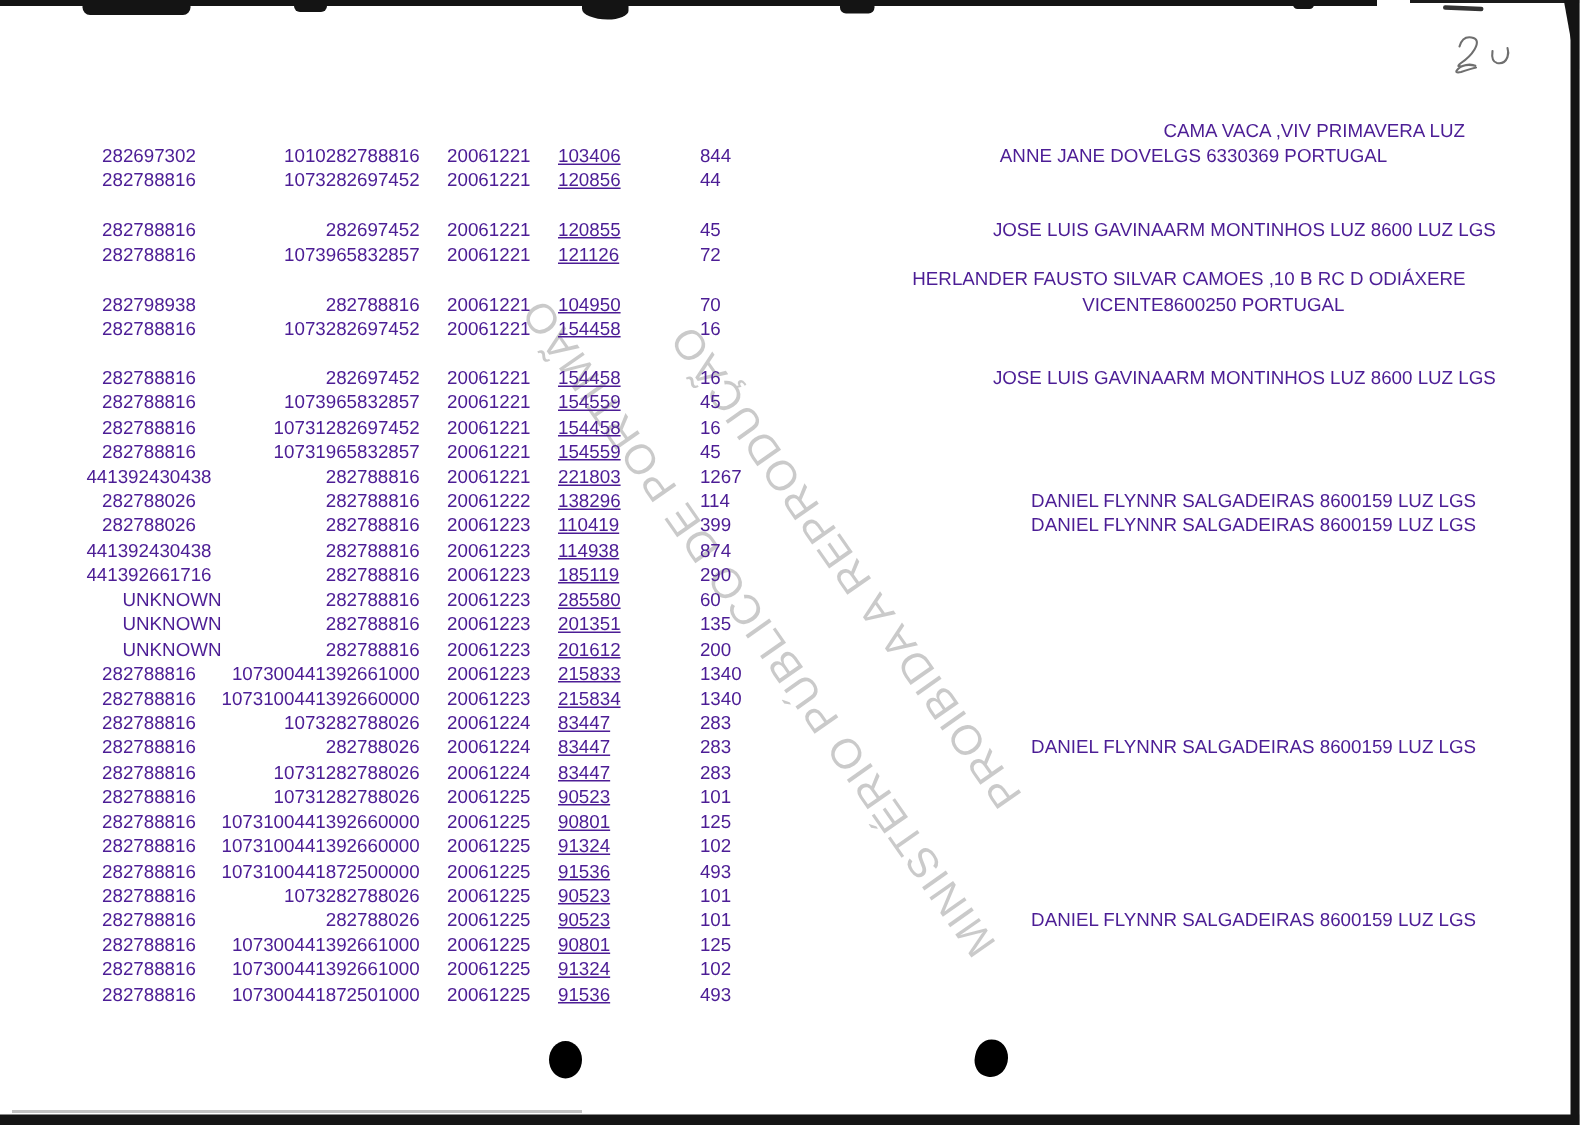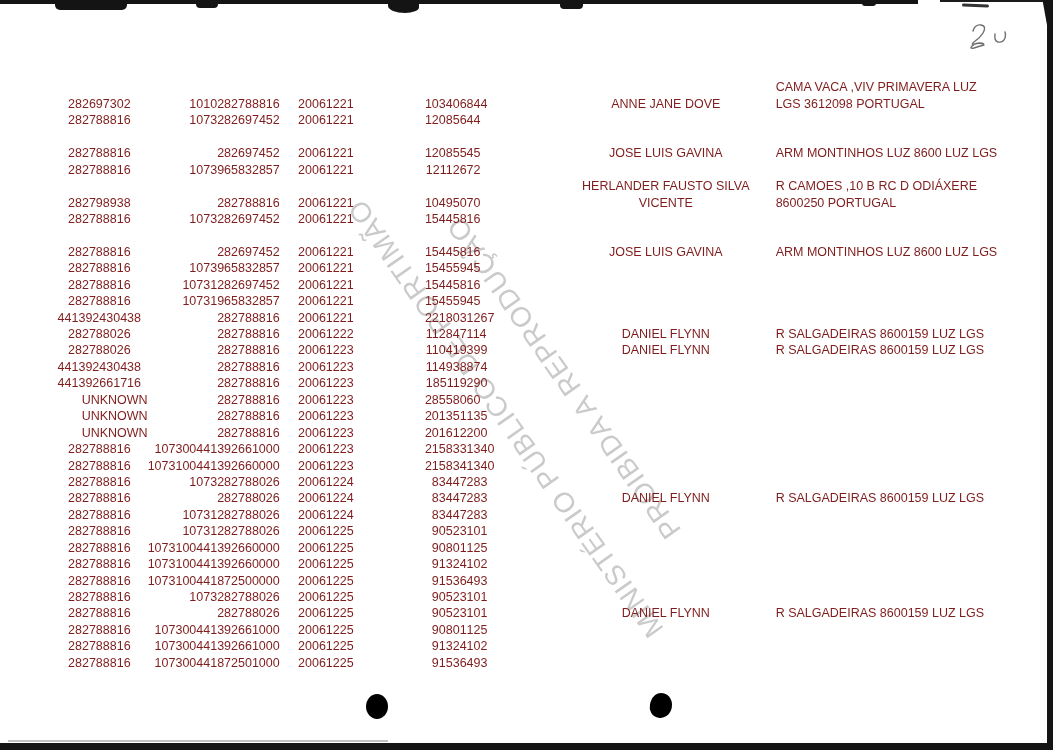--- a/index.html
+++ b/index.html
@@ -36,32 +36,32 @@
     font-size:28px;line-height:2.55;letter-spacing:1px;
     white-space:nowrap;text-align:center;
     pointer-events:none;user-select:none;
   }
   
   .handwrite{position:absolute;left:965px;top:18px;}
   
   .records{
     position:absolute;left:15px;top:78px;
     border-collapse:collapse;table-layout:fixed;
-    font-size:12.5px;color:#7f1d1d;margin-left:36px;
+    font-size:12.5px;color:#4c1d95;margin-left:36px;
   }
   .records td{
     height:16.45px;padding:0;overflow:visible;white-space:nowrap;
     vertical-align:bottom;line-height:14px;
   }
   .c0{width:98px;text-align:center;}
   .c1{width:132px;text-align:right;}
   .c2{width:96px;text-align:center;}
-  .c3{width:100px;text-align:right;}
+  .c3{width:100px;text-decoration:underline;}
   .c4{width:89px;text-align:left;}
-  .c5{width:225px;text-align:center;padding-left:6px !important;}
+  .c5{width:225px;text-align:right;padding-left:6px !important;}
   .c6{width:283px;text-align:left;}
   .unknown-left{text-align:right;}
 </style>
 </head>
 <body>
 
 <div class="page">
 
   <div class="art top-line"></div>
   <div class="art top-line2"></div>
@@ -100,21 +100,21 @@
           <td class="c5"></td>
           <td class="c6">CAMA VACA ,VIV PRIMAVERA LUZ</td>
         </tr>
         <tr>
           <td class="c0">282697302</td>
           <td class="c1">1010282788816</td>
           <td class="c2">20061221</td>
           <td class="c3">103406</td>
           <td class="c4">844</td>
           <td class="c5">ANNE JANE DOVE</td>
-          <td class="c6">LGS 3612098 PORTUGAL</td>
+          <td class="c6">LGS 6330369 PORTUGAL</td>
         </tr>
         <tr>
           <td class="c0">282788816</td>
           <td class="c1">1073282697452</td>
           <td class="c2">20061221</td>
           <td class="c3">120856</td>
           <td class="c4">44</td>
           <td class="c5"></td>
           <td class="c6"></td>
         </tr>
@@ -223,21 +223,21 @@
           <td class="c2">20061221</td>
           <td class="c3">221803</td>
           <td class="c4">1267</td>
           <td class="c5"></td>
           <td class="c6"></td>
         </tr>
         <tr>
           <td class="c0">282788026</td>
           <td class="c1">282788816</td>
           <td class="c2">20061222</td>
-          <td class="c3">112847</td>
+          <td class="c3">138296</td>
           <td class="c4">114</td>
           <td class="c5">DANIEL FLYNN</td>
           <td class="c6">R SALGADEIRAS 8600159 LUZ LGS</td>
         </tr>
         <tr>
           <td class="c0">282788026</td>
           <td class="c1">282788816</td>
           <td class="c2">20061223</td>
           <td class="c3">110419</td>
           <td class="c4">399</td>

